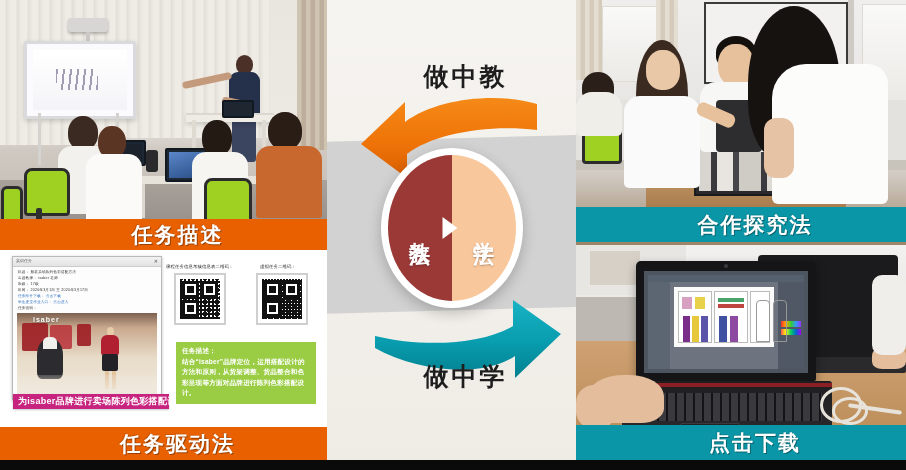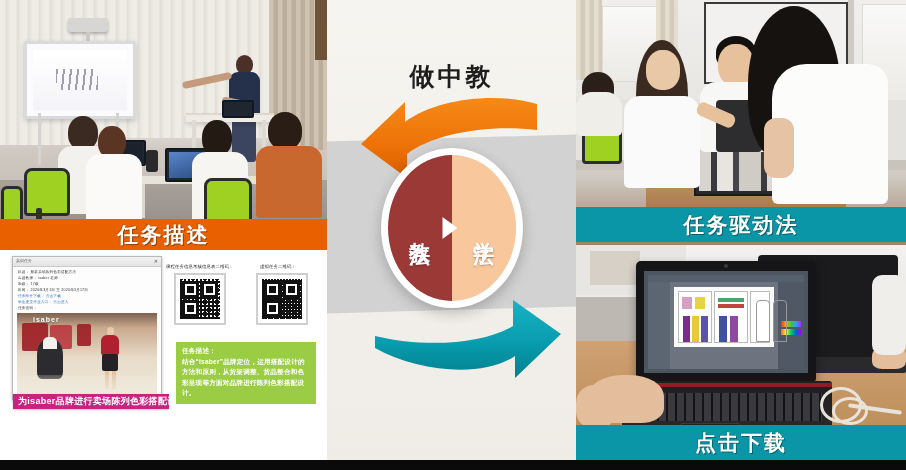--- a/index.html
+++ b/index.html
@@ -1,20 +1,20 @@
 <!DOCTYPE html>
 <html><head>
 <meta charset="utf-8">
 <style>
   html,body{margin:0;padding:0;background:#000;}
   body{width:906px;height:470px;overflow:hidden;font-family:"Liberation Sans","DejaVu Sans",sans-serif;}
   .stage{position:relative;width:906px;height:470px;background:#0b0b0b;overflow:hidden;}
 
   
-  .panel{position:absolute;overflow:hidden;}
+  .panel{position:absolute;overflow:hidden;padding-left:28px;}
   .photo{position:absolute;inset:0;overflow:hidden;}
   .label-bar{position:absolute;left:0;right:0;display:flex;align-items:center;justify-content:center;}
   .label-bar span{
     color:#fff;font-weight:bold;font-size:21px;letter-spacing:2px;
     text-shadow:1px 1px 0 rgba(0,0,0,.35), -1px -1px 0 rgba(0,0,0,.12);
   }
   .bar-orange{background:#E86000;}
   .bar-teal{background:#0A96A6;}
 
   
@@ -267,20 +267,23 @@
           <div class="qr-eye" style="left:2px;bottom:2px;"></div>
         </div>
       </div>
     </div>
 
     <div class="green-box" style="left:176px;top:92px;width:140px;height:62px;">
       <p>任务描述：</p>
       <p>结合“isaber”品牌定位，运用搭配设计的方法和原则，从货架调整、货品整合和色彩呈现等方面对品牌进行陈列色彩搭配设计。</p>
     </div>
 
+    <div class="label-bar bar-orange" style="top:177px;height:33px;">
+      <span>任务驱动法</span>
+    </div>
   </div>
 
   <div class="panel" id="center" style="left:327px;top:0;width:249px;height:470px;">
     <div class="greyband gb1" style="top:138px;height:172px;"></div>
 
     <div class="cyc-label" style="top:60px;">做中教</div>
 
     <svg style="position:absolute;left:20px;top:96px;width:200px;height:80px;" viewBox="0 0 200 80">
       <defs>
         <linearGradient id="og" x1="0" y1="0" x2="0" y2="1">
@@ -308,20 +311,21 @@
       <defs>
         <linearGradient id="tg" x1="0" y1="0" x2="0" y2="1">
           <stop offset="0%" stop-color="#17B3C4"></stop>
             <stop offset="55%" stop-color="#089CAE"></stop>
             <stop offset="100%" stop-color="#03808F"></stop>
         </linearGradient>
       </defs>
       <path d="M12 50 C55 74 120 80 152 58 L152 80 L198 36 L150 2 L150 28 C120 46 62 50 12 38 Z" fill="url(#tg)"></path>
     </svg>
 
+    <div class="cyc-label" style="top:360px;">做中学</div>
   </div>
 
   <div class="panel" id="tr" style="left:576px;top:0;width:330px;height:245px;">
     <div class="photo" id="tr-photo">
       <div class="curtain2" style="left:0;top:0;width:26px;height:80px;"></div>
       <div class="window-pane" style="left:26px;top:6px;width:66px;height:74px;"></div>
       <div class="curtain2" style="left:80px;top:0;width:22px;height:88px;"></div>
       <div class="proj-screen" style="left:128px;top:2px;width:140px;height:78px;"></div>
       <div class="window-pane" style="left:286px;top:4px;width:44px;height:96px;"></div>
       <div style="position:absolute;left:272px;top:0;width:6px;height:130px;background:#cfcbc4;"></div>
@@ -349,21 +353,21 @@
       <div class="p-arm" style="left:120px;top:108px;width:40px;height:14px;background:#e7c19b;transform:rotate(24deg);"></div>
 
       <div class="p-hair" style="left:172px;top:6px;width:92px;height:156px;background:#161210;border-radius:52% 52% 40% 40%;"></div>
       <div class="p-body" style="left:196px;top:64px;width:116px;height:140px;background:#fcfcfb;border-radius:34px 20px 6px 6px;"></div>
       <div class="p-arm" style="left:188px;top:118px;width:30px;height:60px;background:#e5c3a4;border-radius:12px;"></div>
 
       <div class="p-hair" style="left:6px;top:72px;width:32px;height:30px;background:#2b2019;"></div>
       <div class="p-body" style="left:0;top:92px;width:46px;height:44px;background:#f0eee9;"></div>
     </div>
     <div class="label-bar bar-teal" style="top:207px;height:35px;">
-      <span>任务驱动法</span>
+      <span>合作探究法</span>
     </div>
   </div>
 
   <div class="panel" id="br" style="left:576px;top:245px;width:330px;height:225px;">
     <div class="photo" id="br-photo">
       <div style="position:absolute;left:0;top:0;width:110px;height:50px;background:#e8e6e2;"></div>
       <div style="position:absolute;left:14px;top:6px;width:50px;height:34px;background:#d6d0c6;"></div>
       <div style="position:absolute;left:0;top:52px;right:0;height:44px;background:#bdb8b1;"></div>
       <div style="position:absolute;left:0;top:96px;right:0;bottom:0;background:linear-gradient(180deg,#cfa173,#b4864f);"></div>
 

